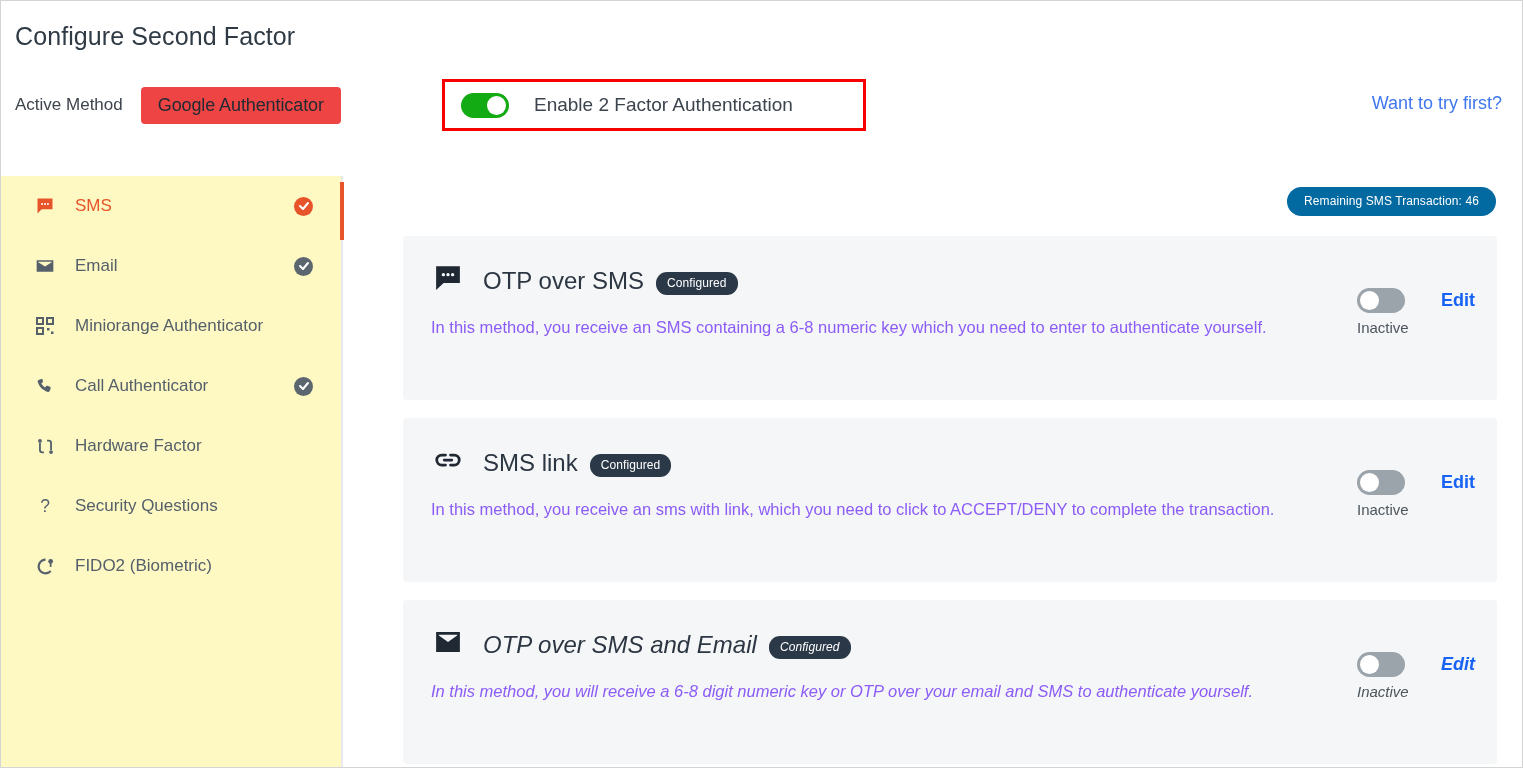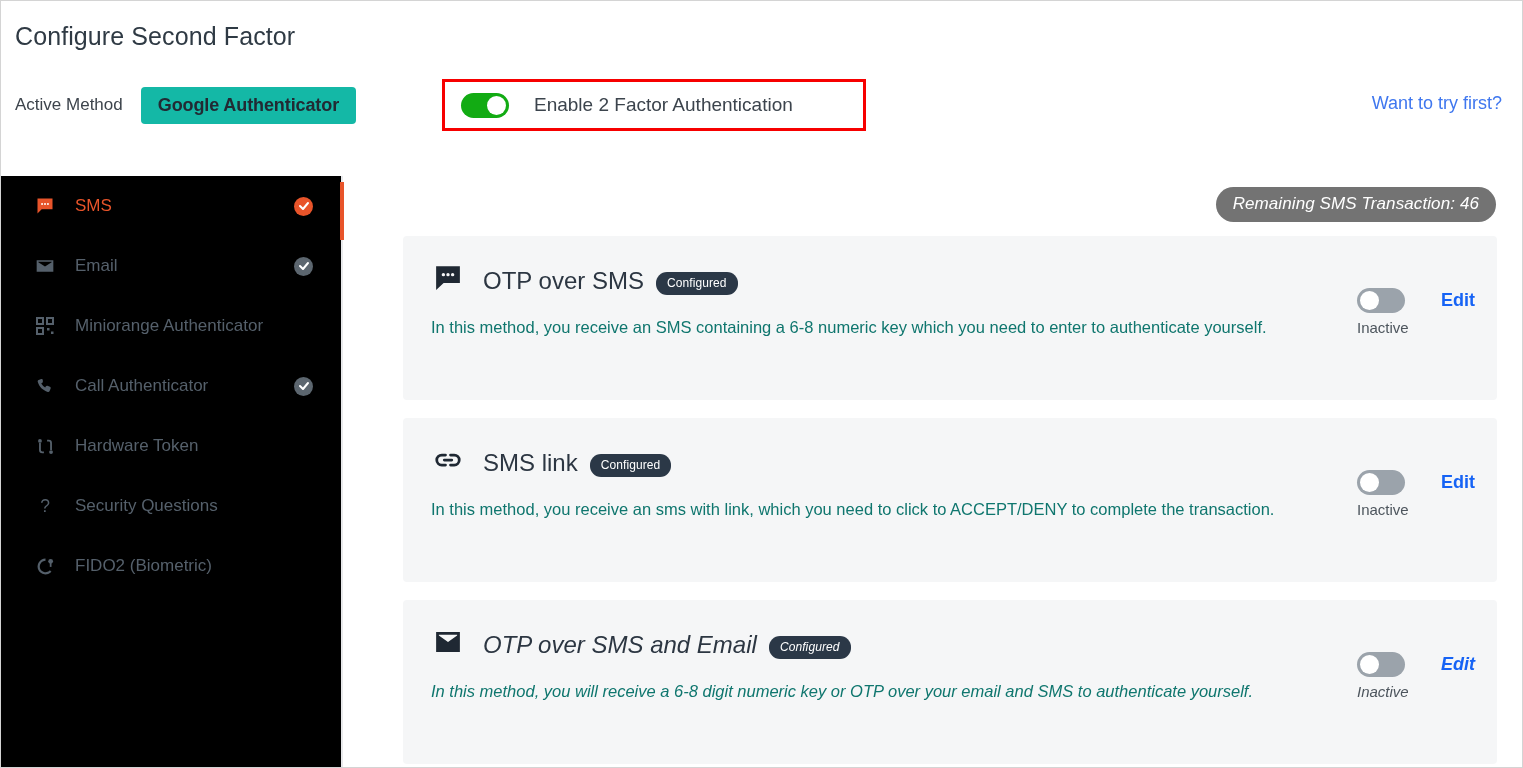--- a/index.html
+++ b/index.html
@@ -37,25 +37,25 @@
     display: flex;
     align-items: center;
     height: 40px;
   }
   .active-method-label {
     font-size: 17px;
     color: #3d444c;
     margin-right: 18px;
   }
   .active-method-chip {
-    background: #14b8a6;
+    background: #ef4444;
     border-radius: 4px;
     padding: 8px 17px;
     font-size: 18px;
-    font-weight: 700;
+    font-weight: 400;
     color: #222a33;
     letter-spacing: -0.1px;
   }
 
   .enable-2fa-box {
     position: absolute;
     left: 441px;
     top: 78px;
     width: 424px;
     height: 52px;
@@ -98,21 +98,21 @@
     cursor: pointer;
   }
 
   
   .sidebar {
     position: absolute;
     left: 0;
     top: 175px;
     width: 340px;
     height: 593px;
-    background: #000000;
+    background: #fef9c3;
   }
   .side-item {
     position: relative;
     display: flex;
     align-items: center;
     height: 60px;
     padding-left: 33px;
     padding-right: 28px;
     cursor: pointer;
   }
@@ -169,28 +169,27 @@
     position: absolute;
     left: 342px;
     top: 175px;
     right: 0;
     bottom: 0;
   }
   .sms-pill {
     position: absolute;
     right: 26px;
     top: 11px;
-    background: #737373;
+    background: #0369a1;
     color: #ffffff;
     border-radius: 18px;
     padding: 7px 17px 8px 17px;
-    font-size: 17px;
+    font-size: 12px;
     letter-spacing: 0.1px;
     white-space: nowrap;
-    font-style: italic;
   }
 
   .card {
     position: absolute;
     left: 60px;
     right: 25px;
     background: #f5f6f7;
     border-radius: 4px;
   }
   .card-c1 { top: 60px; height: 164px; }
@@ -228,21 +227,21 @@
     white-space: nowrap;
     letter-spacing: 0.1px;
   }
   .card-desc {
     position: absolute;
     left: 28px;
     top: 78px;
     width: 860px;
     font-size: 16.5px;
     line-height: 27px;
-    color: #0f766e;
+    color: #8b5cf6;
   }
 
   .card-right {
     position: absolute;
     right: 22px;
     top: 52px;
     display: flex;
     align-items: flex-start;
   }
   .toggle-wrap {
@@ -353,21 +352,21 @@
 
     <div class="side-item">
       <span class="side-icon">
         <svg width="19" height="19" viewBox="0 0 24 24" fill="currentColor">
             <circle cx="5" cy="5" r="2.4"></circle>
             <path d="M5 7.5v9a3 3 0 0 0 3 3h2" fill="none" stroke="currentColor" stroke-width="2.3"></path>
             <circle cx="19" cy="19" r="2.4"></circle>
             <path d="M19 16.5v-9a3 3 0 0 0-3-3h-2" fill="none" stroke="currentColor" stroke-width="2.3"></path>
           </svg>
       </span>
-      <span class="side-label">Hardware Token</span>
+      <span class="side-label">Hardware Factor</span>
       <span class="side-check hidden"></span>
     </div>
 
     <div class="side-item">
       <span class="side-icon">
         <svg width="20" height="20" viewBox="0 0 24 24" fill="currentColor">
             <text x="12" y="19" font-size="21" font-family="Liberation Sans, sans-serif" text-anchor="middle" fill="currentColor">?</text>
           </svg>
       </span>
       <span class="side-label">Security Questions</span>

